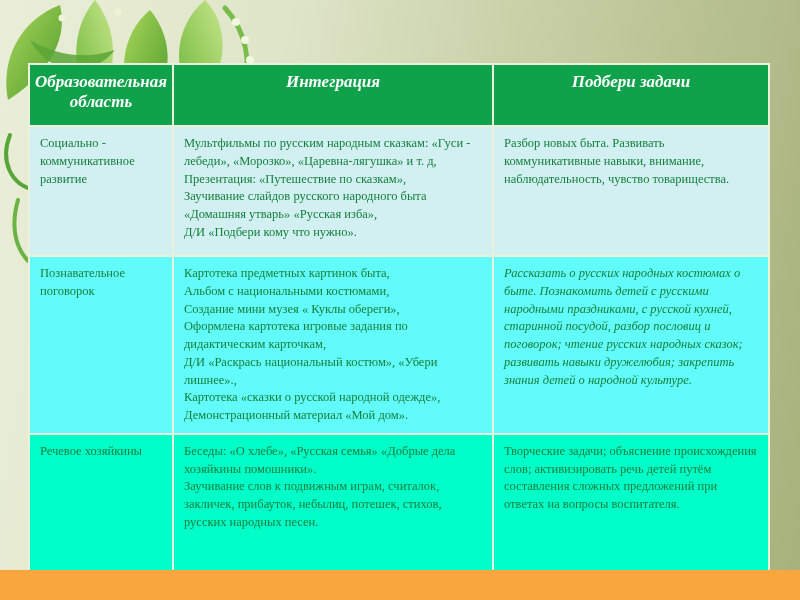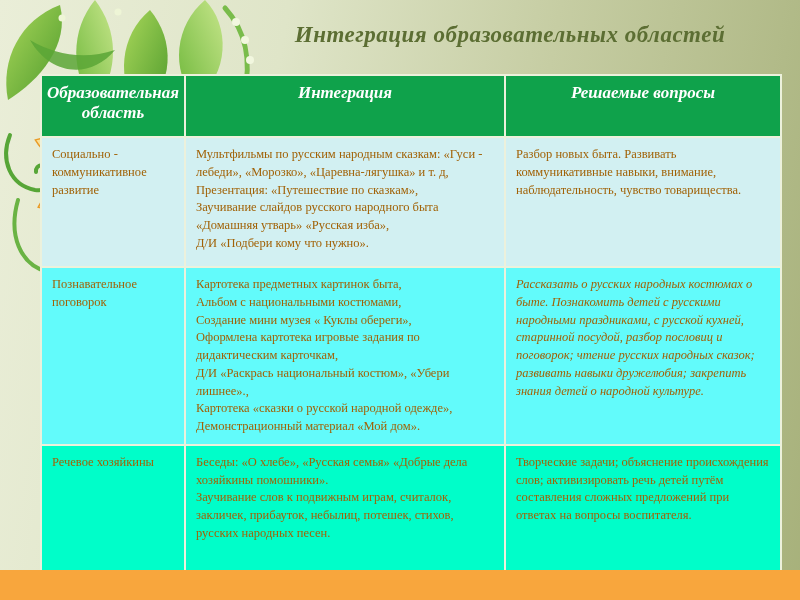--- a/index.html
+++ b/index.html
@@ -12,41 +12,41 @@
   }
   .ornament{position:absolute;left:0;top:0;z-index:1;}
   .title{
     position:absolute;left:230px;top:22px;width:560px;margin:0;
     text-align:center;
     font-size:23px;font-weight:bold;font-style:italic;
     letter-spacing:.5px;
     z-index:2;
   }
   table.grid{
-    position:absolute;left:28px;top:74px;z-index:3;
-    width:740px;border-collapse:collapse;table-layout:fixed;margin-left:12px;
+    position:absolute;left:28px;top:63px;z-index:3;
+    width:740px;border-collapse:collapse;table-layout:fixed;
   }
   table.grid col.c1{width:144px;}
   table.grid col.c2{width:320px;}
   table.grid col.c3{width:276px;}
   table.grid th, table.grid td{
     border:2px solid #ecf1dc;
     vertical-align:top;
     overflow:hidden;
   }
   table.grid th{
     height:53px;
     padding:7px 4px 0 4px;
     color:#ffffff;
     font-size:17px;font-weight:bold;font-style:italic;
     text-align:center;
   }
   table.grid td{
     padding:8px 10px;
-    font-size:12.5px;line-height:1.42;color:#a16207;
+    font-size:12.5px;line-height:1.42;color:#15803d;
     white-space:pre-line;
     text-align:left;
   }
   tr.r1{height:130px;}
   tr.r2{height:173px;}
   tr.r3{height:145px;}
   td.justify{text-align:justify;font-style:italic;}
   .bottom-bar{
     position:absolute;left:0;bottom:0;width:800px;height:30px;z-index:4;
   }
@@ -110,33 +110,32 @@
         <path d="M0,0 C-12,-18 -10,-42 0,-54 C10,-42 12,-18 0,0" transform="rotate(-48)"></path>
         <path d="M0,0 C-12,-18 -10,-42 0,-54 C10,-42 12,-18 0,0" transform="rotate(0)"></path>
         <path d="M0,0 C-12,-18 -10,-42 0,-54 C10,-42 12,-18 0,0" transform="rotate(48)"></path>
         <path d="M0,0 C-12,-18 -10,-42 0,-54 C10,-42 12,-18 0,0" transform="rotate(135)"></path>
       </g>
       <circle cx="0" cy="-6" r="9" fill="#f3a93a"></circle>
       <circle cx="-3" cy="-9" r="4" fill="#fcd678"></circle>
     </g>
   </svg>
 
-  <h1 class="title" style="color: rgb(92, 110, 51);">Интеграция образовательных областей</h1>
 
   <table class="grid">
     <colgroup>
         <col class="c1">
         <col class="c2">
         <col class="c3">
       </colgroup>
     <thead>
       <tr style="background-color: rgb(15, 162, 75);">
         <th>Образовательная область</th>
         <th>Интеграция</th>
-        <th>Решаемые вопросы</th>
+        <th>Подбери задачи</th>
       </tr>
     </thead>
     <tbody>
       <tr class="r1" style="background-color: rgb(210, 240, 242);">
         <td>Социально - коммуникативное развитие</td>
         <td>Мультфильмы по русским народным сказкам: «Гуси - лебеди», «Морозко», «Царевна-лягушка» и т. д,
 Презентация: «Путешествие по сказкам»,
 Заучивание слайдов русского народного быта «Домашняя утварь» «Русская изба»,
  Д/И «Подбери кому что нужно».</td>
         <td>Разбор новых быта. Развивать коммуникативные навыки, внимание, наблюдательность, чувство товарищества.</td>

